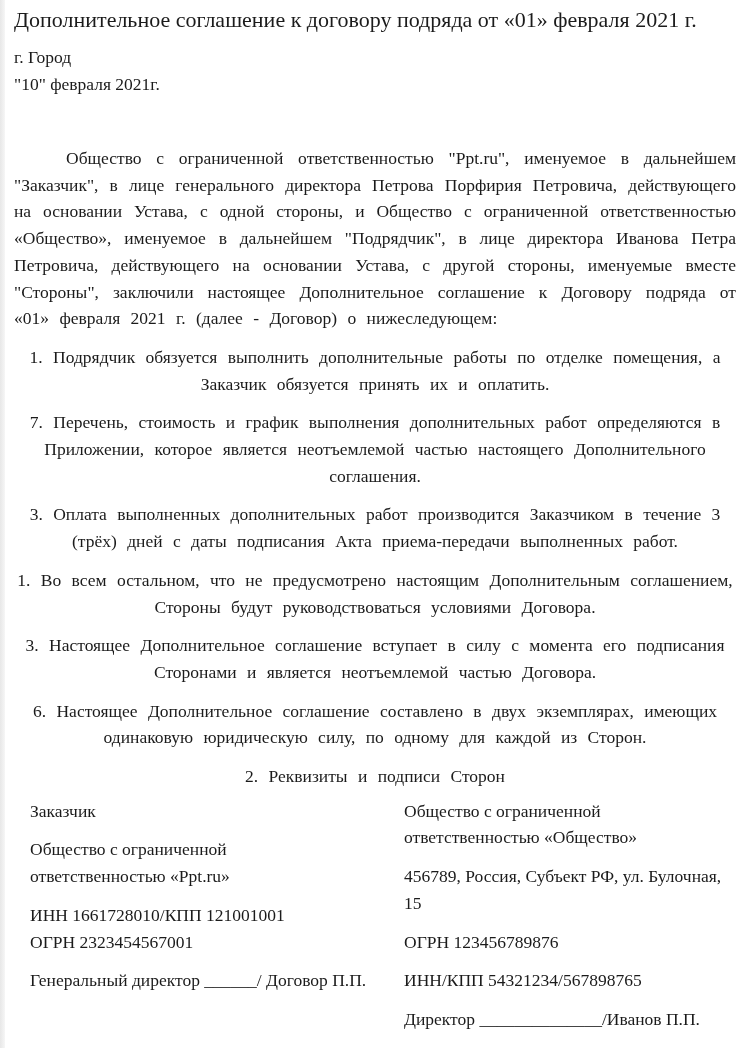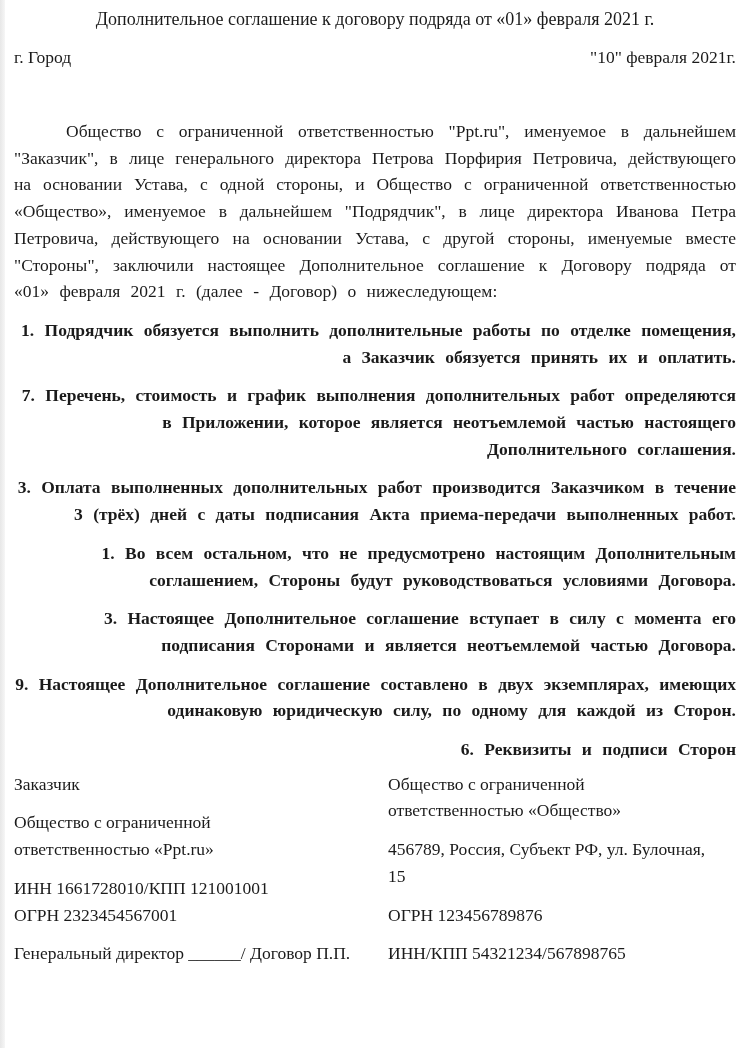--- a/index.html
+++ b/index.html
@@ -23,51 +23,51 @@
     background: #ffffff;
   }
   .scan-edge {
     position: absolute;
     left: 0; top: 0;
     width: 5px; height: 100%;
     background: linear-gradient(to right, #e7e7e7, #f6f6f6);
   }
   .title {
     margin: 0;
-    font-size: 18px;
+    font-size: 22px;
     font-weight: 400;
-    text-align: center;
+    text-align: left;
     line-height: 27px;
   }
   .meta-row {
     display: flex;
     justify-content: space-between;
     margin-top: 11px;
     line-height: 27px;
+    flex-direction: column;
   }
   .preamble {
     margin: 47px 0 0 0;
     text-align: justify;
     text-indent: 52px;
     word-spacing: 6px;
   }
   .clause {
     margin: 12px 0 0 0;
-    text-align: right;
+    text-align: center;
     word-spacing: 6px;
-    font-weight: bold;
   }
   .signatures {
     display: flex;
     margin-top: 8px;
   }
   .sig-col { width: 374px; }
   .sig-col.right { width: 334px; }
   .sig-col p {
-    margin: 12px 0 0 0;
+    margin: 12px 0 0 16px;
     white-space: pre-line;
   }
   .sig-col p:first-child { margin-top: 0; }
 </style>
 </head>
 <body>
 
 <div class="page">
   <div class="scan-edge"></div>
 
@@ -78,34 +78,35 @@
     <span>"10" февраля 2021г.</span>
   </div>
 
   <p class="preamble">Общество с ограниченной ответственностью "Ppt.ru", именуемое в дальнейшем "Заказчик", в лице генерального директора Петрова Порфирия Петровича, действующего на основании Устава, с одной стороны, и Общество с ограниченной ответственностью «Общество», именуемое в дальнейшем "Подрядчик", в лице директора Иванова Петра Петровича, действующего на основании Устава, с другой стороны, именуемые вместе "Стороны", заключили настоящее Дополнительное соглашение к Договору подряда от «01» февраля 2021 г. (далее - Договор) о нижеследующем:</p>
 
   <p class="clause">1. Подрядчик обязуется выполнить дополнительные работы по отделке помещения, а Заказчик обязуется принять их и оплатить.</p>
   <p class="clause">7. Перечень, стоимость и график выполнения дополнительных работ определяются в Приложении, которое является неотъемлемой частью настоящего Дополнительного соглашения.</p>
   <p class="clause">3. Оплата выполненных дополнительных работ производится Заказчиком в течение 3 (трёх) дней с даты подписания Акта приема-передачи выполненных работ.</p>
   <p class="clause">1. Во всем остальном, что не предусмотрено настоящим Дополнительным соглашением, Стороны будут руководствоваться условиями Договора.</p>
   <p class="clause">3. Настоящее Дополнительное соглашение вступает в силу с момента его подписания Сторонами и является неотъемлемой частью Договора.</p>
-  <p class="clause">9. Настоящее Дополнительное соглашение составлено в двух экземплярах, имеющих одинаковую юридическую силу, по одному для каждой из Сторон.</p>
-  <p class="clause">6. Реквизиты и подписи Сторон</p>
+  <p class="clause">6. Настоящее Дополнительное соглашение составлено в двух экземплярах, имеющих одинаковую юридическую силу, по одному для каждой из Сторон.</p>
+  <p class="clause">2. Реквизиты и подписи Сторон</p>
 
   <div class="signatures">
     <div class="sig-col">
       <p>Заказчик</p>
       <p>Общество с ограниченной
 ответственностью «Ppt.ru»</p>
       <p>ИНН 1661728010/КПП 121001001
 ОГРН 2323454567001</p>
       <p>Генеральный директор ______/ Договор П.П.</p>
     </div>
     <div class="sig-col right">
       <p>Общество с ограниченной
 ответственностью «Общество»</p>
       <p>456789, Россия, Субъект РФ, ул. Булочная,
 15</p>
       <p>ОГРН 123456789876</p>
       <p>ИНН/КПП 54321234/567898765</p>
+      <p>Директор ______________/Иванов П.П.</p>
     </div>
   </div>
 </div>
 
 </body></html>

